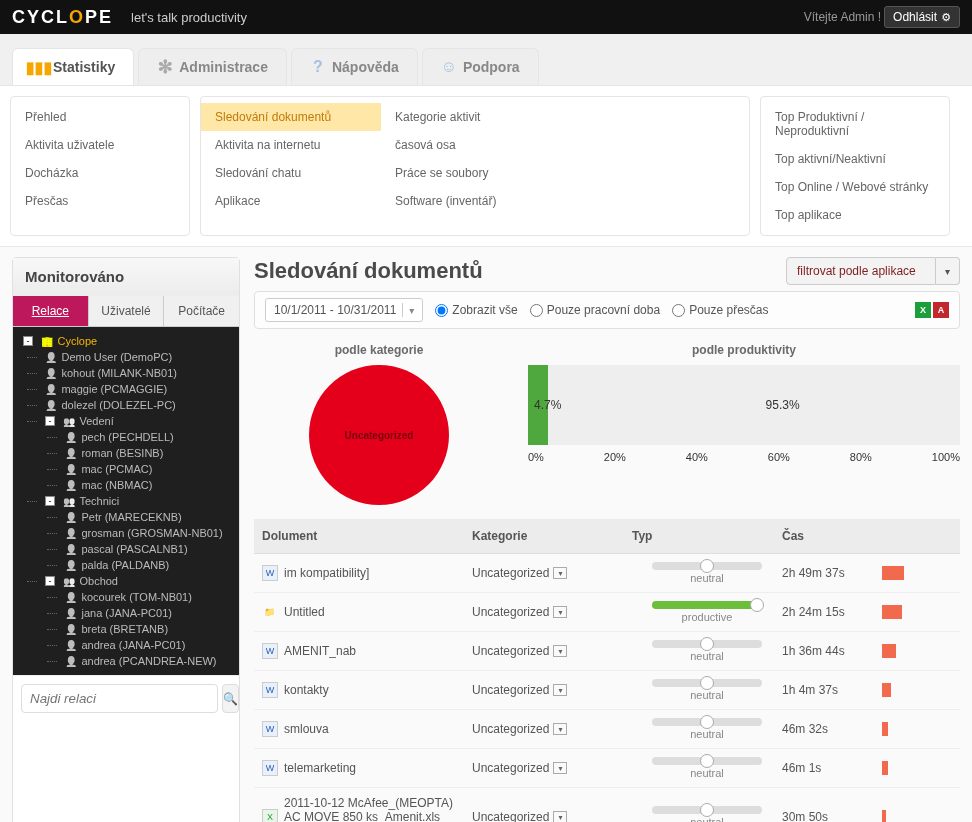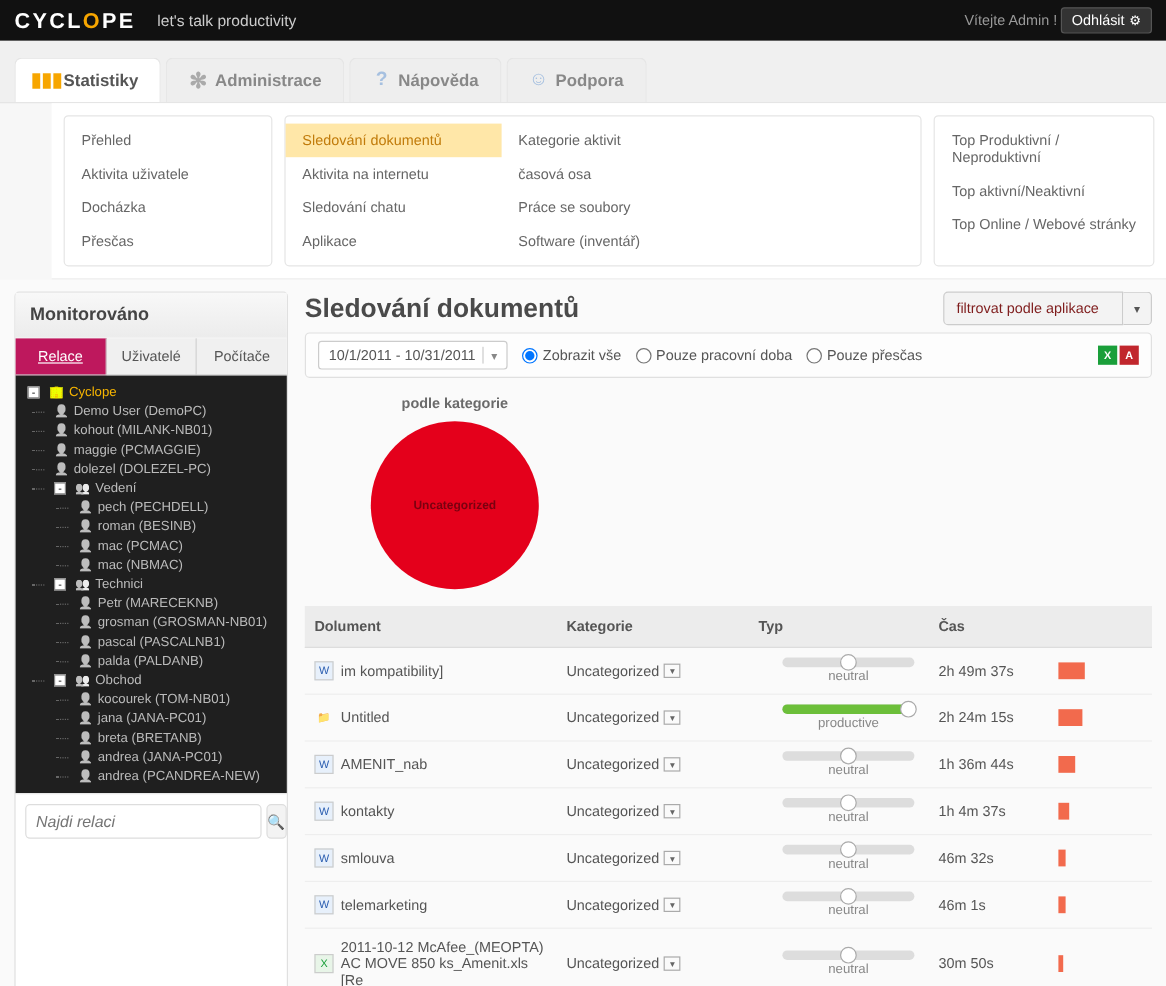--- a/index.html
+++ b/index.html
@@ -45,21 +45,20 @@
   }
   .maintab.active { background: #fff; color: #555; }
   .tab-icon { width: 16px; height: 16px; display: inline-flex; align-items:center; justify-content:center; }
   .icon-stats { color: #f7a600; font-size: 16px; }
   .icon-admin { color: #aaa; font-size: 18px; }
   .icon-help { color: #a6c0e0; font-size: 16px; }
   
   .submenus {
     display: flex; padding: 10px; gap: 10px; background: #fff;
     border-bottom: 1px solid #e8e8e8;
-    margin-left: 43px;
   }
   .submenu-col {
     border: 1px solid #e5e5e5; border-radius: 4px; padding: 6px 0;
     background: #fff; font-size: 12px;
   }
   .submenu-col a {
     display: block; color: #666; text-decoration: none;
     padding: 7px 14px; cursor: pointer;
   }
   .submenu-col a.sel { background: #ffe7a8; color: #c17b0a; }
@@ -244,20 +243,21 @@
         <a>Kategorie aktivit</a>
         <a>časová osa</a>
         <a>Práce se soubory</a>
         <a>Software (inventář)</a>
       </div>
   </div>
   <div class="submenu-col col-e" id="col-e">
       <a>Top Produktivní / Neproduktivní</a>
       <a>Top aktivní/Neaktivní</a>
       <a>Top Online / Webové stránky</a>
+      <a>Top aplikace</a>
     </div>
 </div>
 
 <div class="body">
 
   <div class="sidebar">
     <div class="sidebar-header">Monitorováno</div>
     <div class="sidetabs">
       <div class="sidetab active">Relace</div>
       <div class="sidetab">Uživatelé</div>
@@ -415,20 +415,38 @@
       </div>
     </div>
 
     <div class="charts">
       <div class="chart" style="flex:0 0 250px">
         <div class="chart-title">podle kategorie</div>
         <div class="pie">
           <span>Uncategorized</span>
         </div>
       </div>
+      <div class="chart">
+        <div class="chart-title">podle produktivity</div>
+        <div class="barchart">
+          <div class="bar-row">
+            <div class="bar-green" style="width:4.7%"></div>
+            <span class="bar-lbl" style="left:6px">4.7%</span>
+            <span class="bar-lbl" style="left:55%">95.3%</span>
+          </div>
+          <div class="axis" id="axis">
+              <span>0%</span>
+              <span>20%</span>
+              <span>40%</span>
+              <span>60%</span>
+              <span>80%</span>
+              <span>100%</span>
+            </div>
+        </div>
+      </div>
     </div>
 
     <div class="tbl-head">
       <div>Dolument</div>
       <div>Kategorie</div>
       <div>Typ</div>
       <div>Čas</div>
       <div></div>
     </div>
     <div id="rows">

